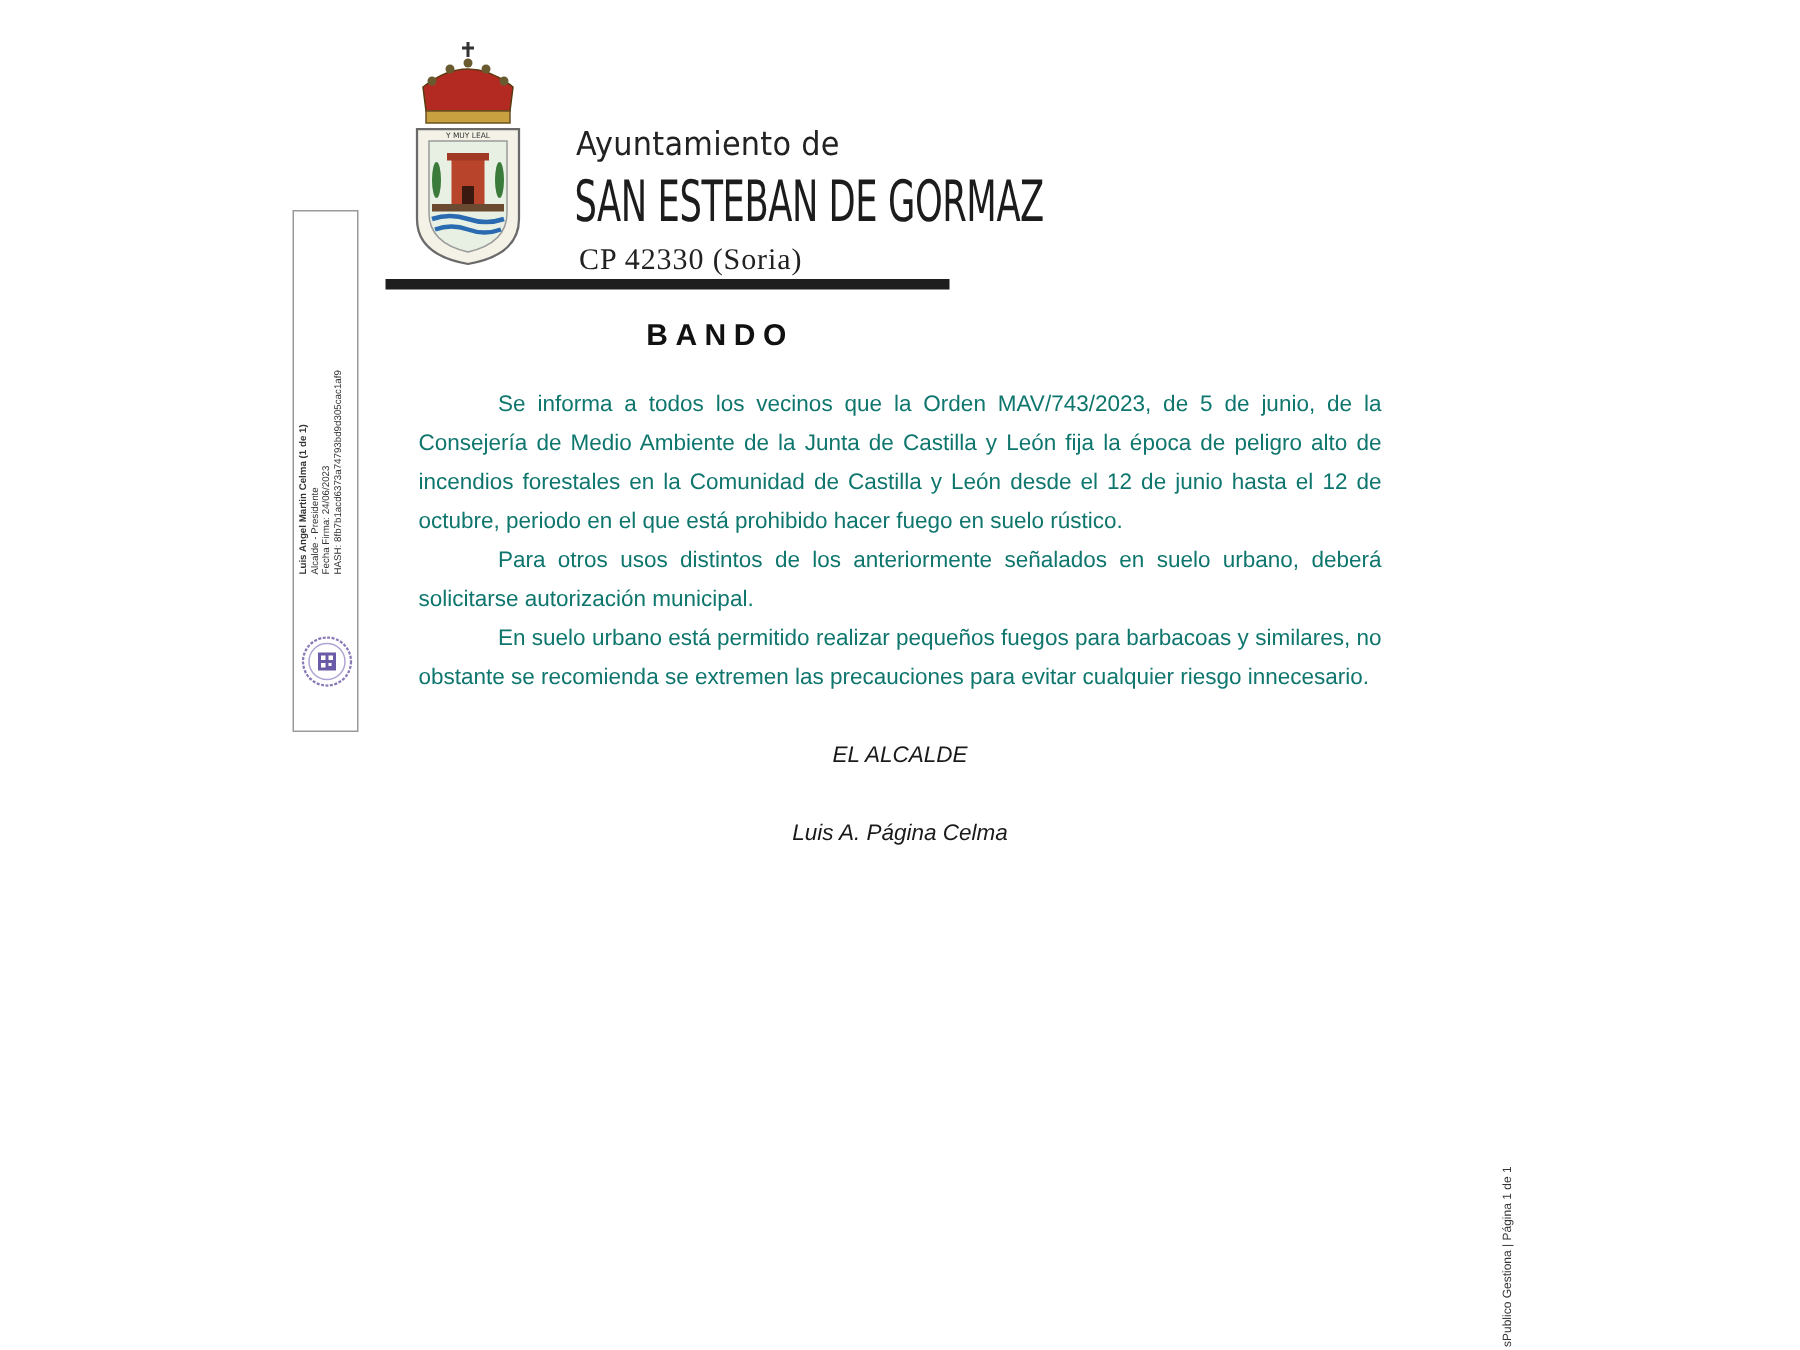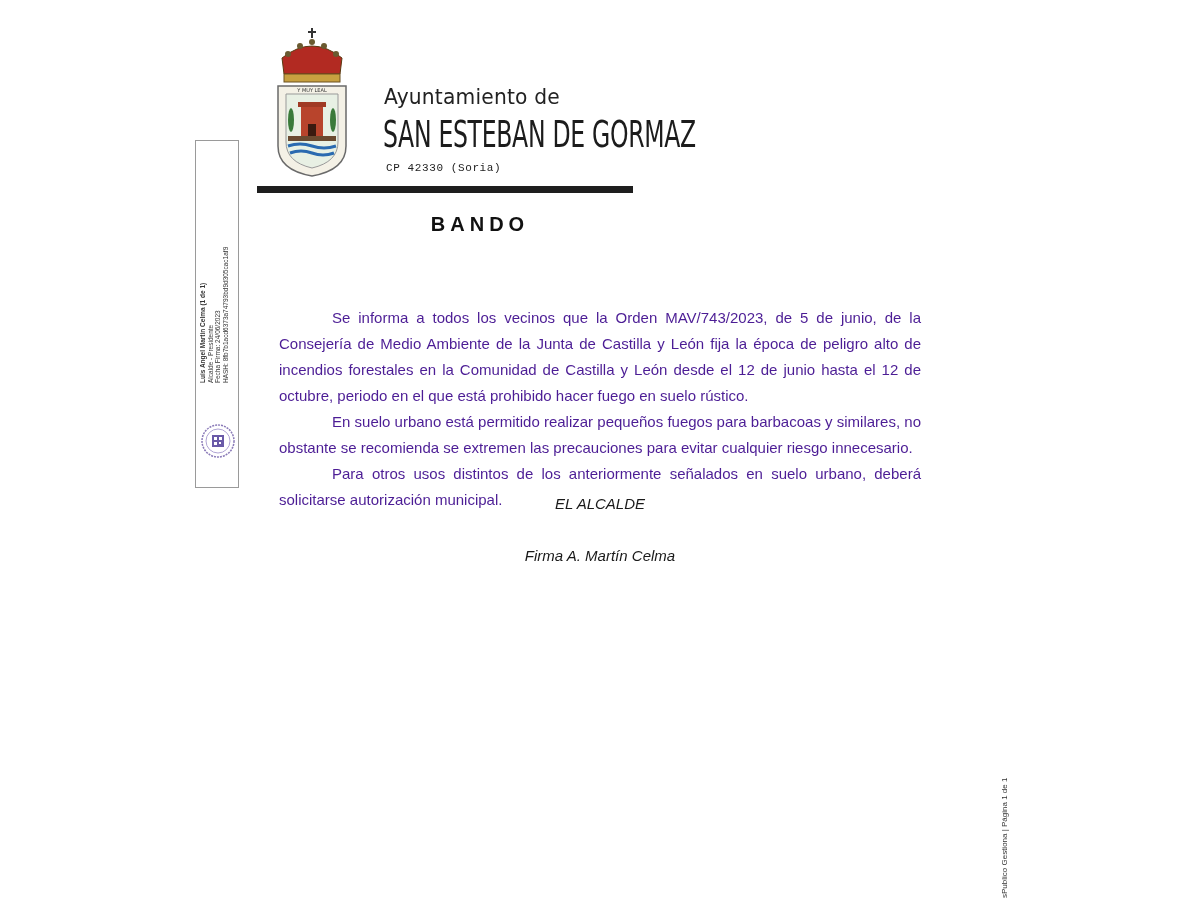--- a/index.html
+++ b/index.html
@@ -12,33 +12,33 @@
       position: absolute; left: 384px; top: 84px; font-size: 22px; color: #222;
       font-family: "DejaVu Sans", sans-serif; letter-spacing: 0.2px;
       transform: scaleX(0.92); transform-origin: left;
     }
     .org-line2 {
       position: absolute; left: 383px; top: 112px; font-size: 38px; color: #1c1c1c;
       font-family: "DejaVu Sans", sans-serif; letter-spacing: -0.5px;
       transform: scaleX(0.62); transform-origin: left; white-space: nowrap;
     }
     .org-cp {
-      position: absolute; left: 386px; top: 162px; font-size: 11px; color: #222;
-      font-family: Liberation Mono, monospace; letter-spacing: 0.6px;
+      position: absolute; left: 386px; top: 162px; font-size: 20px; color: #222;
+      font-family: Liberation Serif, serif; letter-spacing: 0.6px;
     }
     .header-rule {
       position: absolute; left: 257px; top: 186px; width: 376px; height: 7px; background: #1e1e1e;
     }
     .title {
       position: absolute; left: 0; width: 960px; top: 213px; text-align: center;
       font-size: 20px; font-weight: bold; letter-spacing: 5px; color: #111;
     }
     .body-text {
       position: absolute; left: 279px; top: 257px; width: 642px;
-      font-size: 15px; line-height: 26px; color: #4c1d95; text-align: justify; margin-top: 48px;
+      font-size: 15px; line-height: 26px; color: #0f766e; text-align: justify;
     }
     .body-text p { margin: 0; text-indent: 53px; }
     .sign-role, .sign-name {
       position: absolute; left: 279px; width: 642px; text-align: center; font-size: 15px; color: #1a1a1a; font-style: italic;
     }
     .sign-role { top: 495px; }
     .sign-name { top: 547px; }
     .signature-box {
       position: absolute; left: 195px; top: 140px; width: 44px; height: 348px;
       border: 1px solid #9a9a9a; box-sizing: border-box; background: #fff;
@@ -82,26 +82,26 @@
 
 <div class="org-line1">Ayuntamiento de</div>
 <div class="org-line2">SAN ESTEBAN DE GORMAZ</div>
 <div class="org-cp">CP 42330 (Soria)</div>
 <div class="header-rule"></div>
 
 <div class="title">BANDO</div>
 
 <div class="body-text">
   <p>Se informa a todos los vecinos que la Orden MAV/743/2023, de 5 de junio, de la Consejería de Medio Ambiente de la Junta de Castilla y León fija la época de peligro alto de incendios forestales en la Comunidad de Castilla y León desde el 12 de junio hasta el 12 de octubre, periodo en el que está prohibido hacer fuego en suelo rústico.</p>
+  <p>Para otros usos distintos de los anteriormente señalados en suelo urbano, deberá solicitarse autorización municipal.</p>
   <p>En suelo urbano está permitido realizar pequeños fuegos para barbacoas y similares, no obstante se recomienda se extremen las precauciones para evitar cualquier riesgo innecesario.</p>
-  <p>Para otros usos distintos de los anteriormente señalados en suelo urbano, deberá solicitarse autorización municipal.</p>
 </div>
 
 <div class="sign-role">EL ALCALDE</div>
-<div class="sign-name">Firma A. Martín Celma</div>
+<div class="sign-name">Luis A. Página Celma</div>
 
 <div class="signature-box">
   <div class="sig-text">
     <div class="b">Luis Angel Martin Celma (1 de 1)</div>
     <div>Alcalde - Presidente</div>
     <div>Fecha Firma: 24/06/2023</div>
     <div>HASH: 8fb7b1acd6373a74793bd9d305cac1af9</div>
   </div>
   <svg class="seal" viewBox="0 0 36 36">
     <circle cx="18" cy="18" r="16" fill="none" stroke="#8a7ab8" stroke-width="1.5" stroke-dasharray="2 1"></circle>

